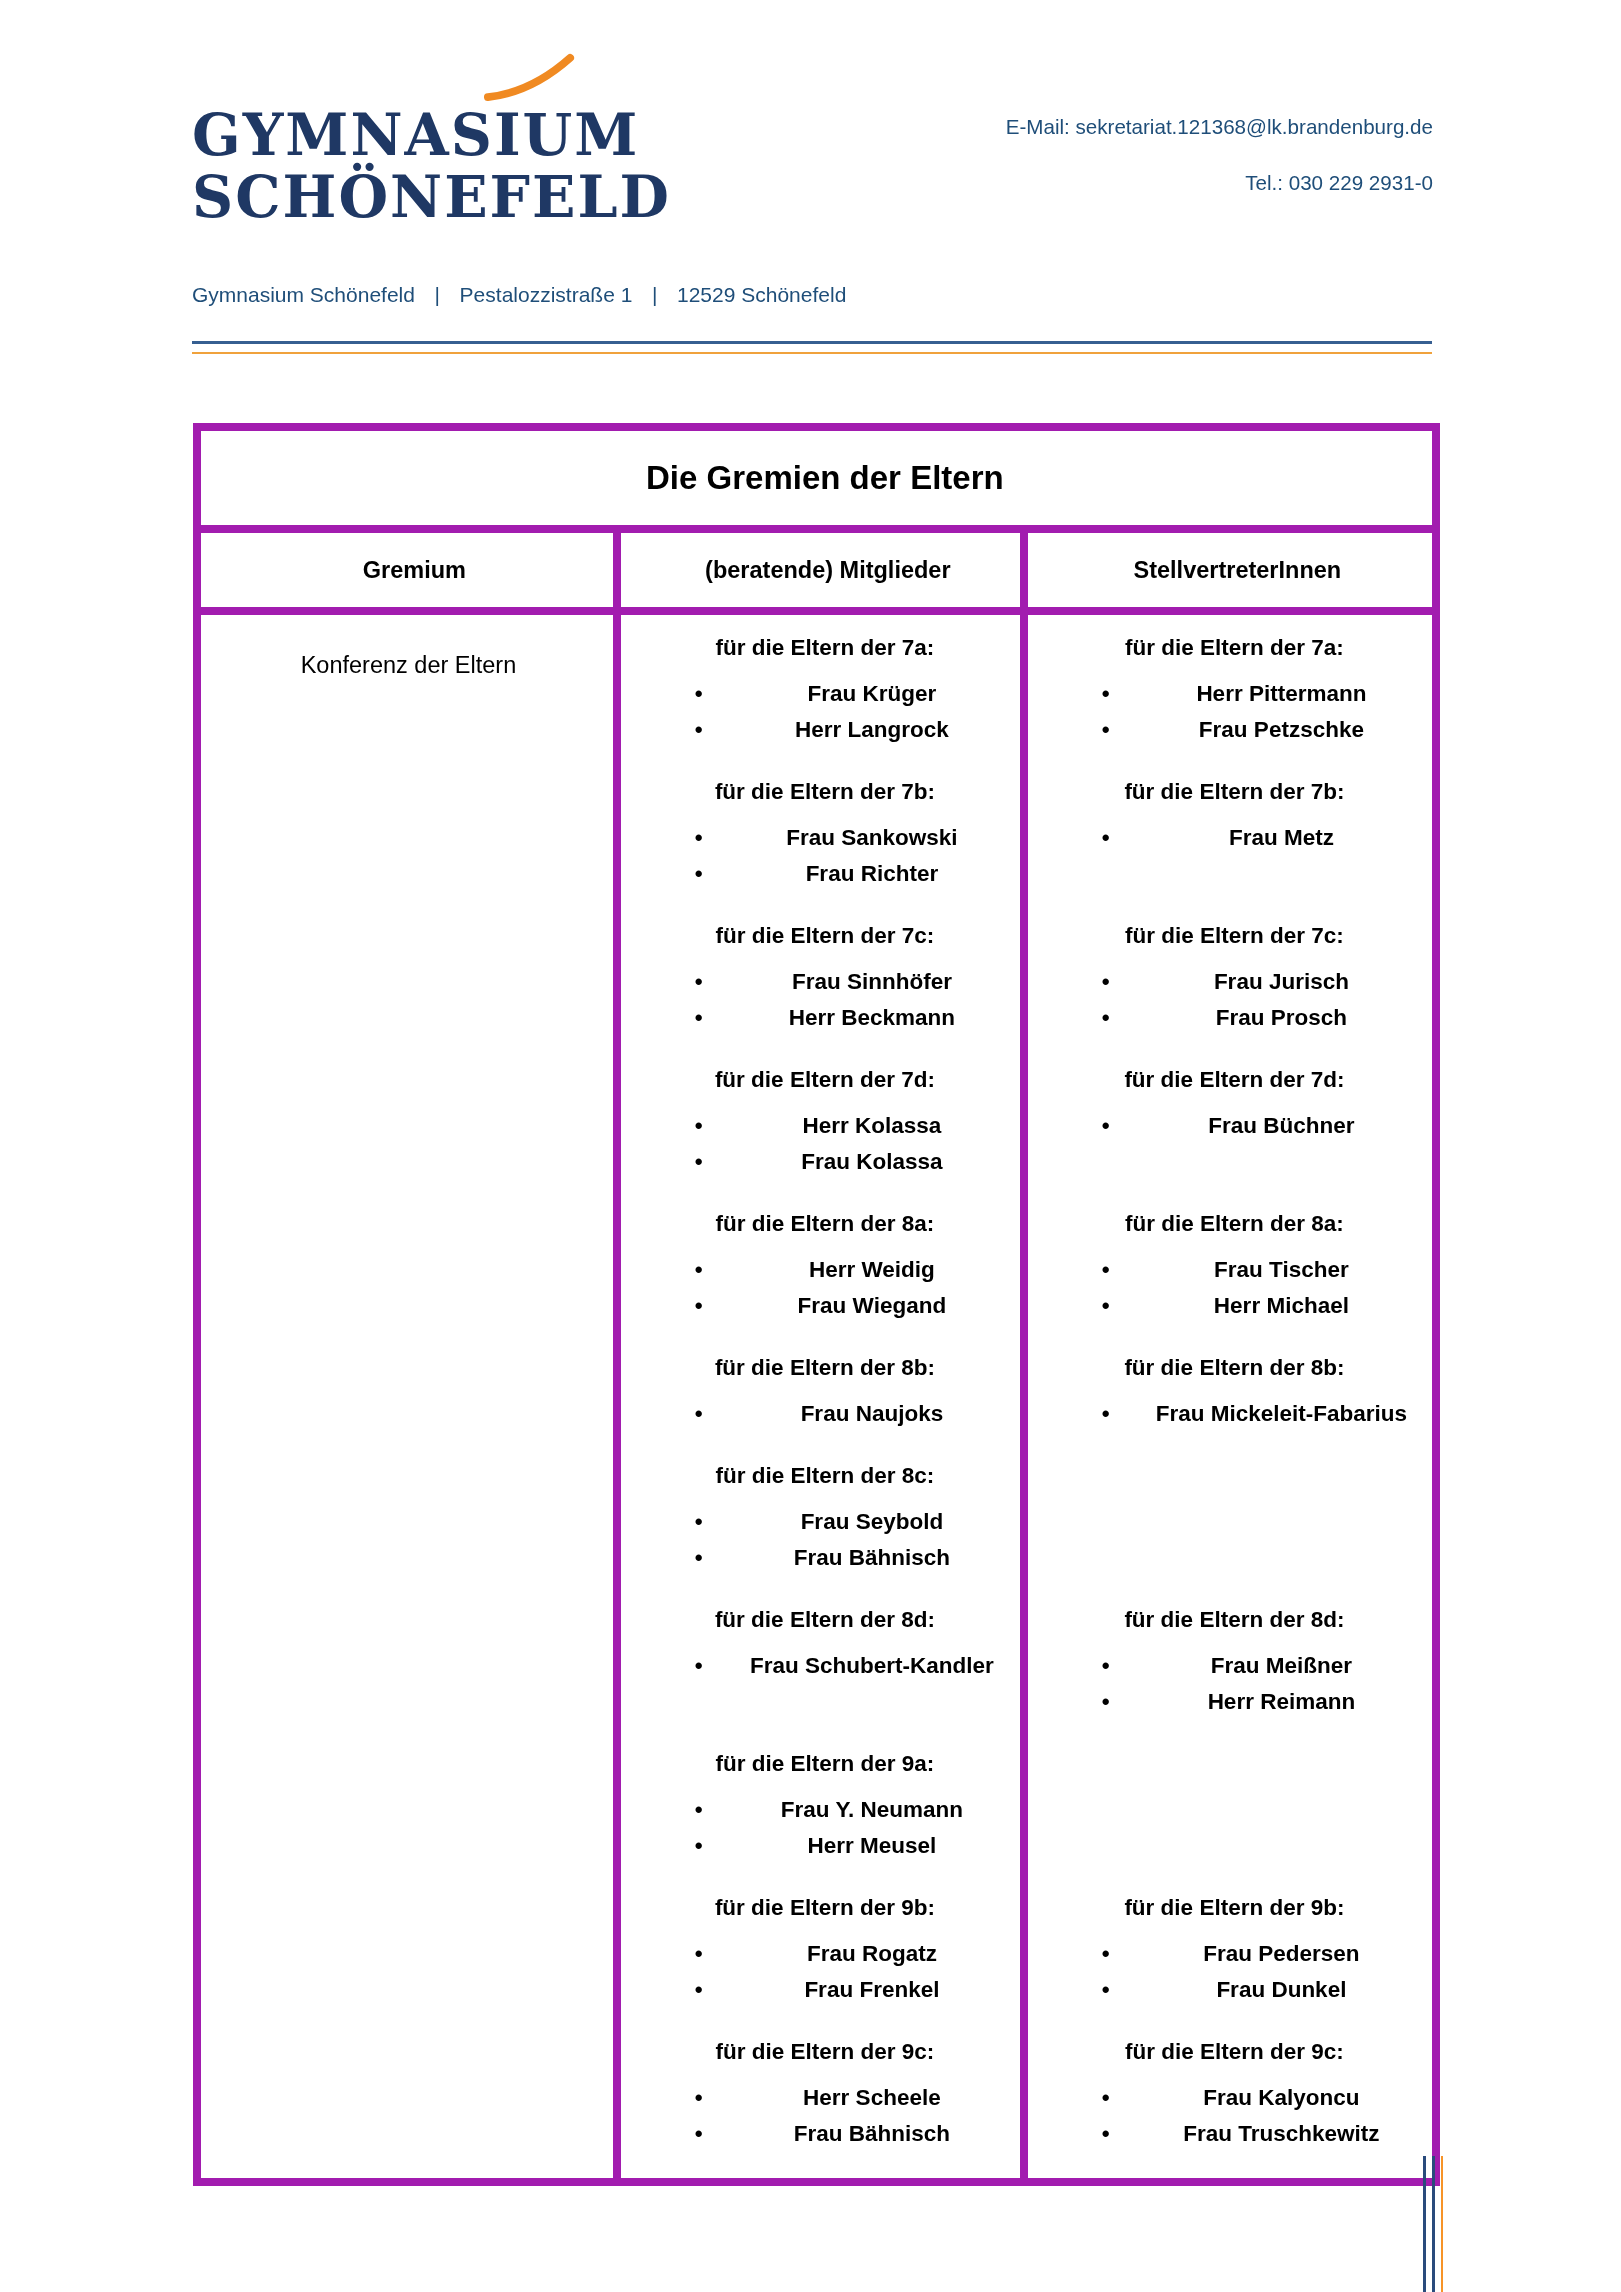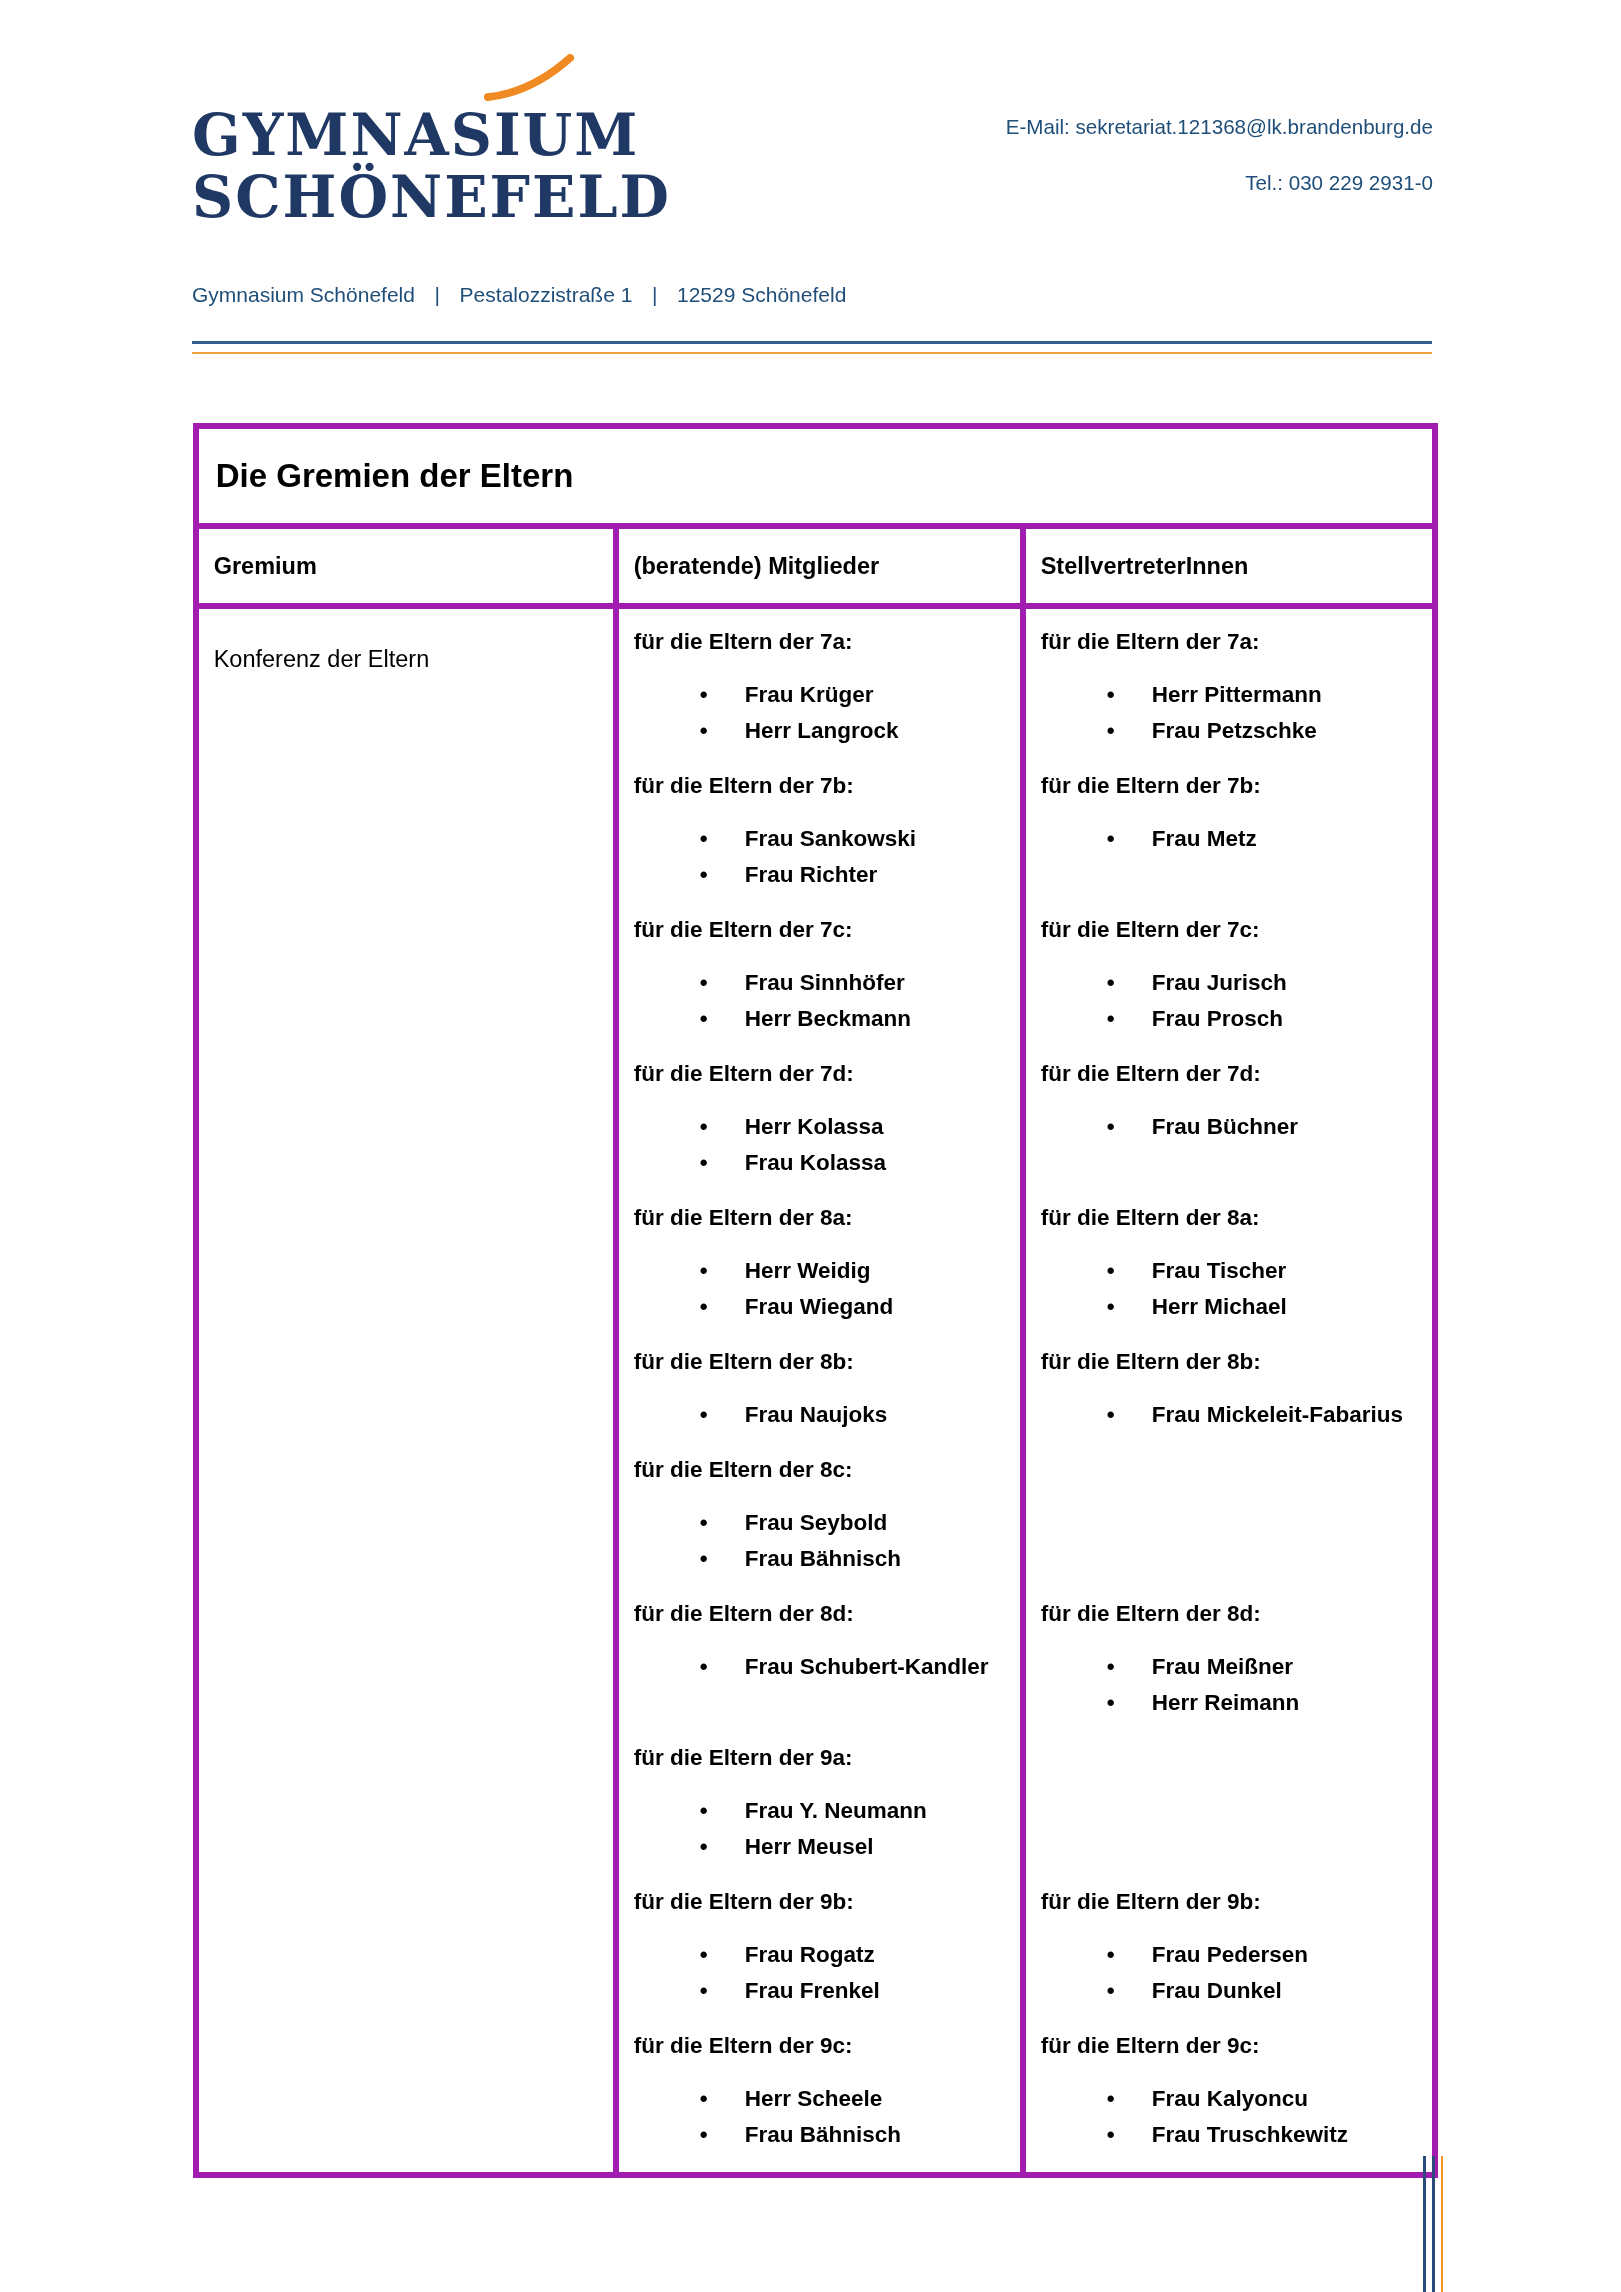--- a/index.html
+++ b/index.html
@@ -54,23 +54,23 @@
   }
 
   
   table.gremien {
     position:absolute; left:193px; top:423px;
     width:1239px;
     border-collapse:collapse;
     table-layout:fixed;
   }
   table.gremien td, table.gremien th {
-    border:6px solid #a21caf;
+    border:8px solid #a21caf;
     vertical-align:top;
-    text-align:left;
+    text-align:center;
     padding:0;
   }
   .title-cell {
     height:94px;
     font-size:33px;
     font-weight:bold;
     vertical-align:middle !important;
     padding-left:16.7px !important;
   }
   th.col-head {
@@ -84,21 +84,21 @@
     padding:37px 11.8px 0 14.7px !important;
     font-size:23.5px;
     font-weight:normal;
   }
   td.people-cell {
     padding:14.7px 5.9px 0 14.7px !important;
     font-size:22.5px;
   }
   .group { overflow:hidden;font-weight:bold; }
   .group-heading { line-height:36px; }
-  ul.names { margin:17px; padding:0 0 0 49px; list-style:none; }
+  ul.names { margin:10px; padding:0 0 0 49px; list-style:none; }
   ul.names li {
     position:relative;
     padding-left:45px;
     line-height:36px;
   }
   ul.names li::before {
     content:"\2022";
     position:absolute; left:0; top:0;
     font-size:22.5px;
   }

